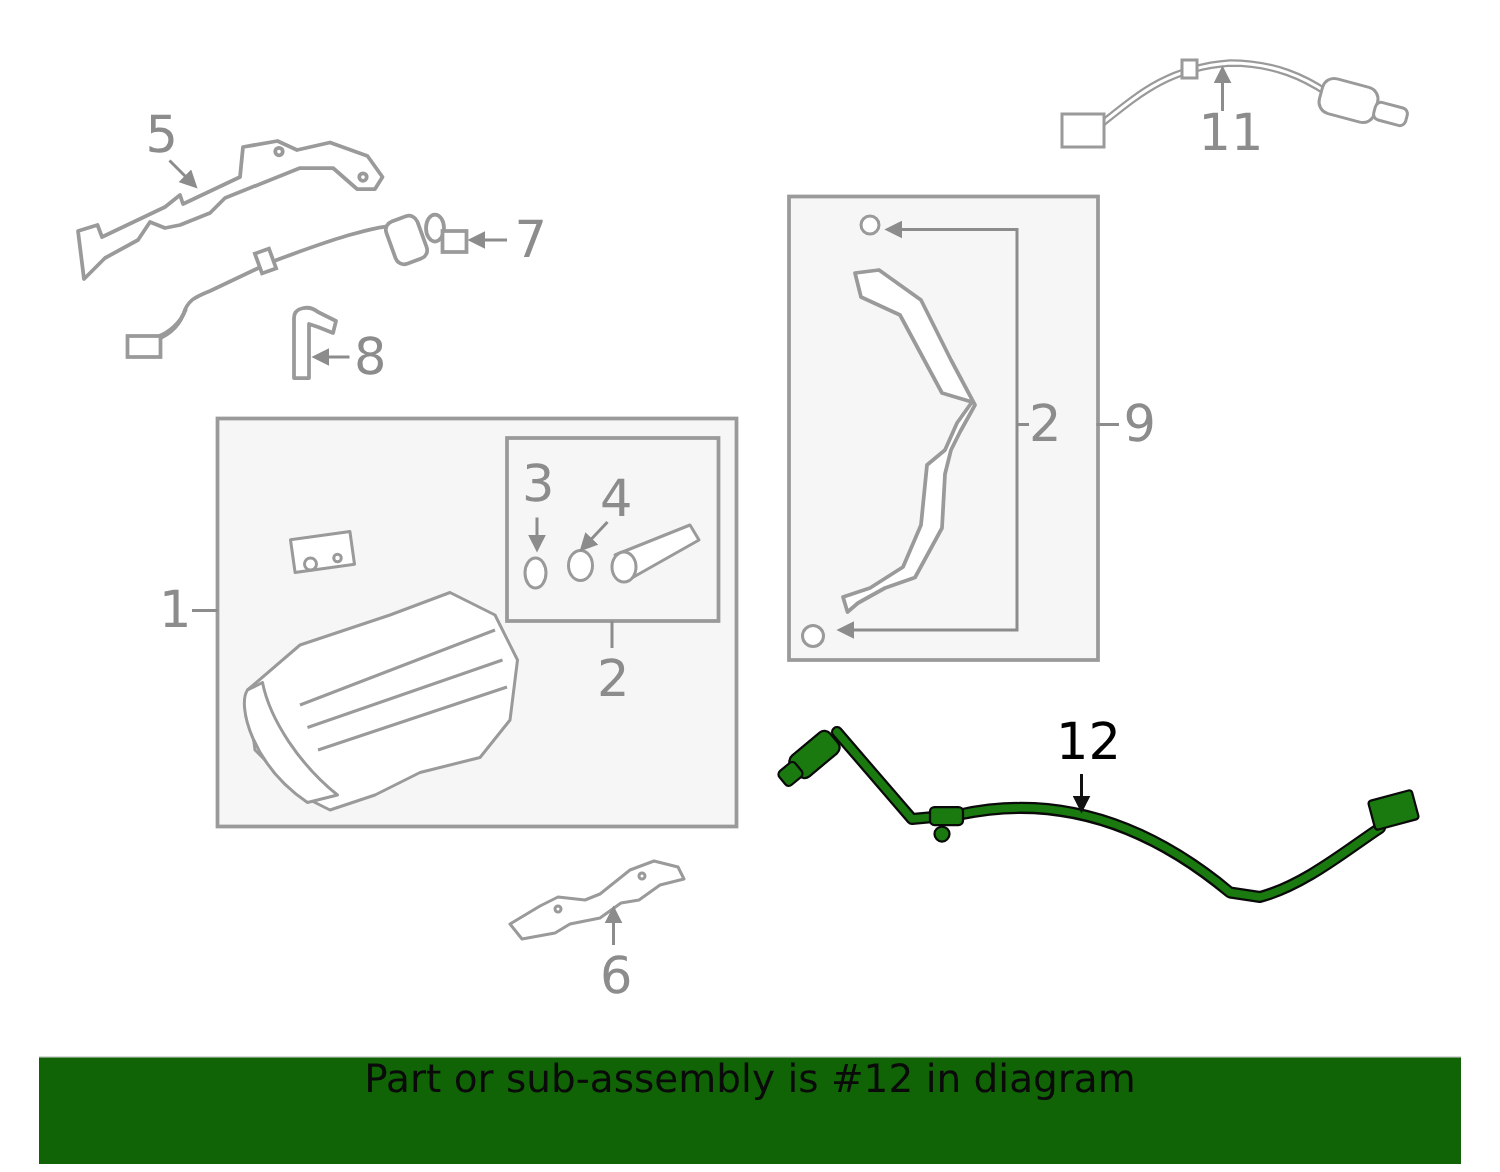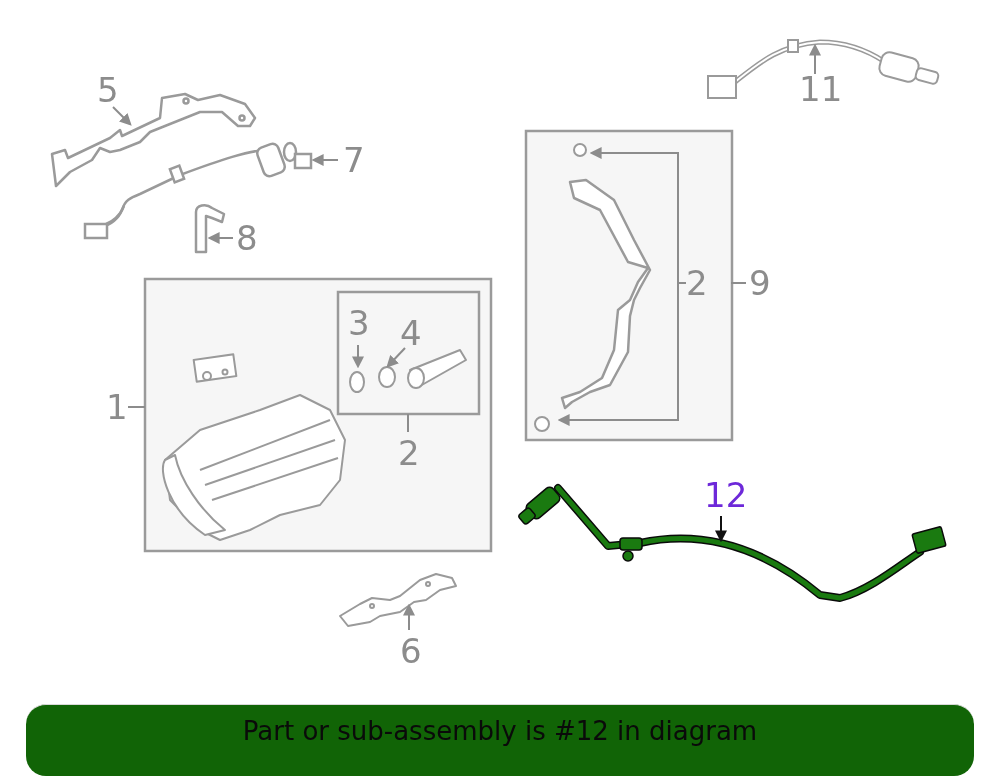--- a/index.html
+++ b/index.html
@@ -1,22 +1,22 @@
 <!DOCTYPE html>
 <html><head>
 <meta charset="utf-8">
 <style>
   html, body { margin: 0; padding: 0; background: #ffffff; }
   body { width: 1000px; height: 781px; position: relative; overflow: hidden; font-family: "DejaVu Sans", sans-serif; }
   #diagram { position: absolute; left: 0; top: 0; width: 1000px; height: 700px; }
   .callout { position: absolute; font-family: "DejaVu Sans", sans-serif; font-size: 34px; color: #8c8c8c; line-height: 1; }
-  .callout.hl { color: #6d28d9; }
+  .callout.hl { color: #000000; }
   #banner { position: absolute; left: 26px; top: 704px; width: 948px; height: 72px; background: #116406;
             color: #0a0a0a; text-align: center; font-family: "DejaVu Sans", sans-serif; font-size: 26px; line-height: 31px;
-            padding-top: 11px; box-sizing: border-box; border-top: 1px solid #d9d9d9; border-radius: 20px; }
+            padding-top: 0; box-sizing: border-box; border-top: 1px solid #d9d9d9; }
   #banner div { white-space: nowrap; }
 </style>
 </head>
 <body>
 
 <svg id="diagram" viewBox="0 0 1000 700" xmlns="http://www.w3.org/2000/svg">
   <defs>
     <marker id="arr" viewBox="0 0 10 10" refX="8" refY="5" markerWidth="6" markerHeight="6" orient="auto-start-reverse">
       <path d="M0,0 L10,5 L0,10 z" fill="#8c8c8c"></path>
     </marker>

